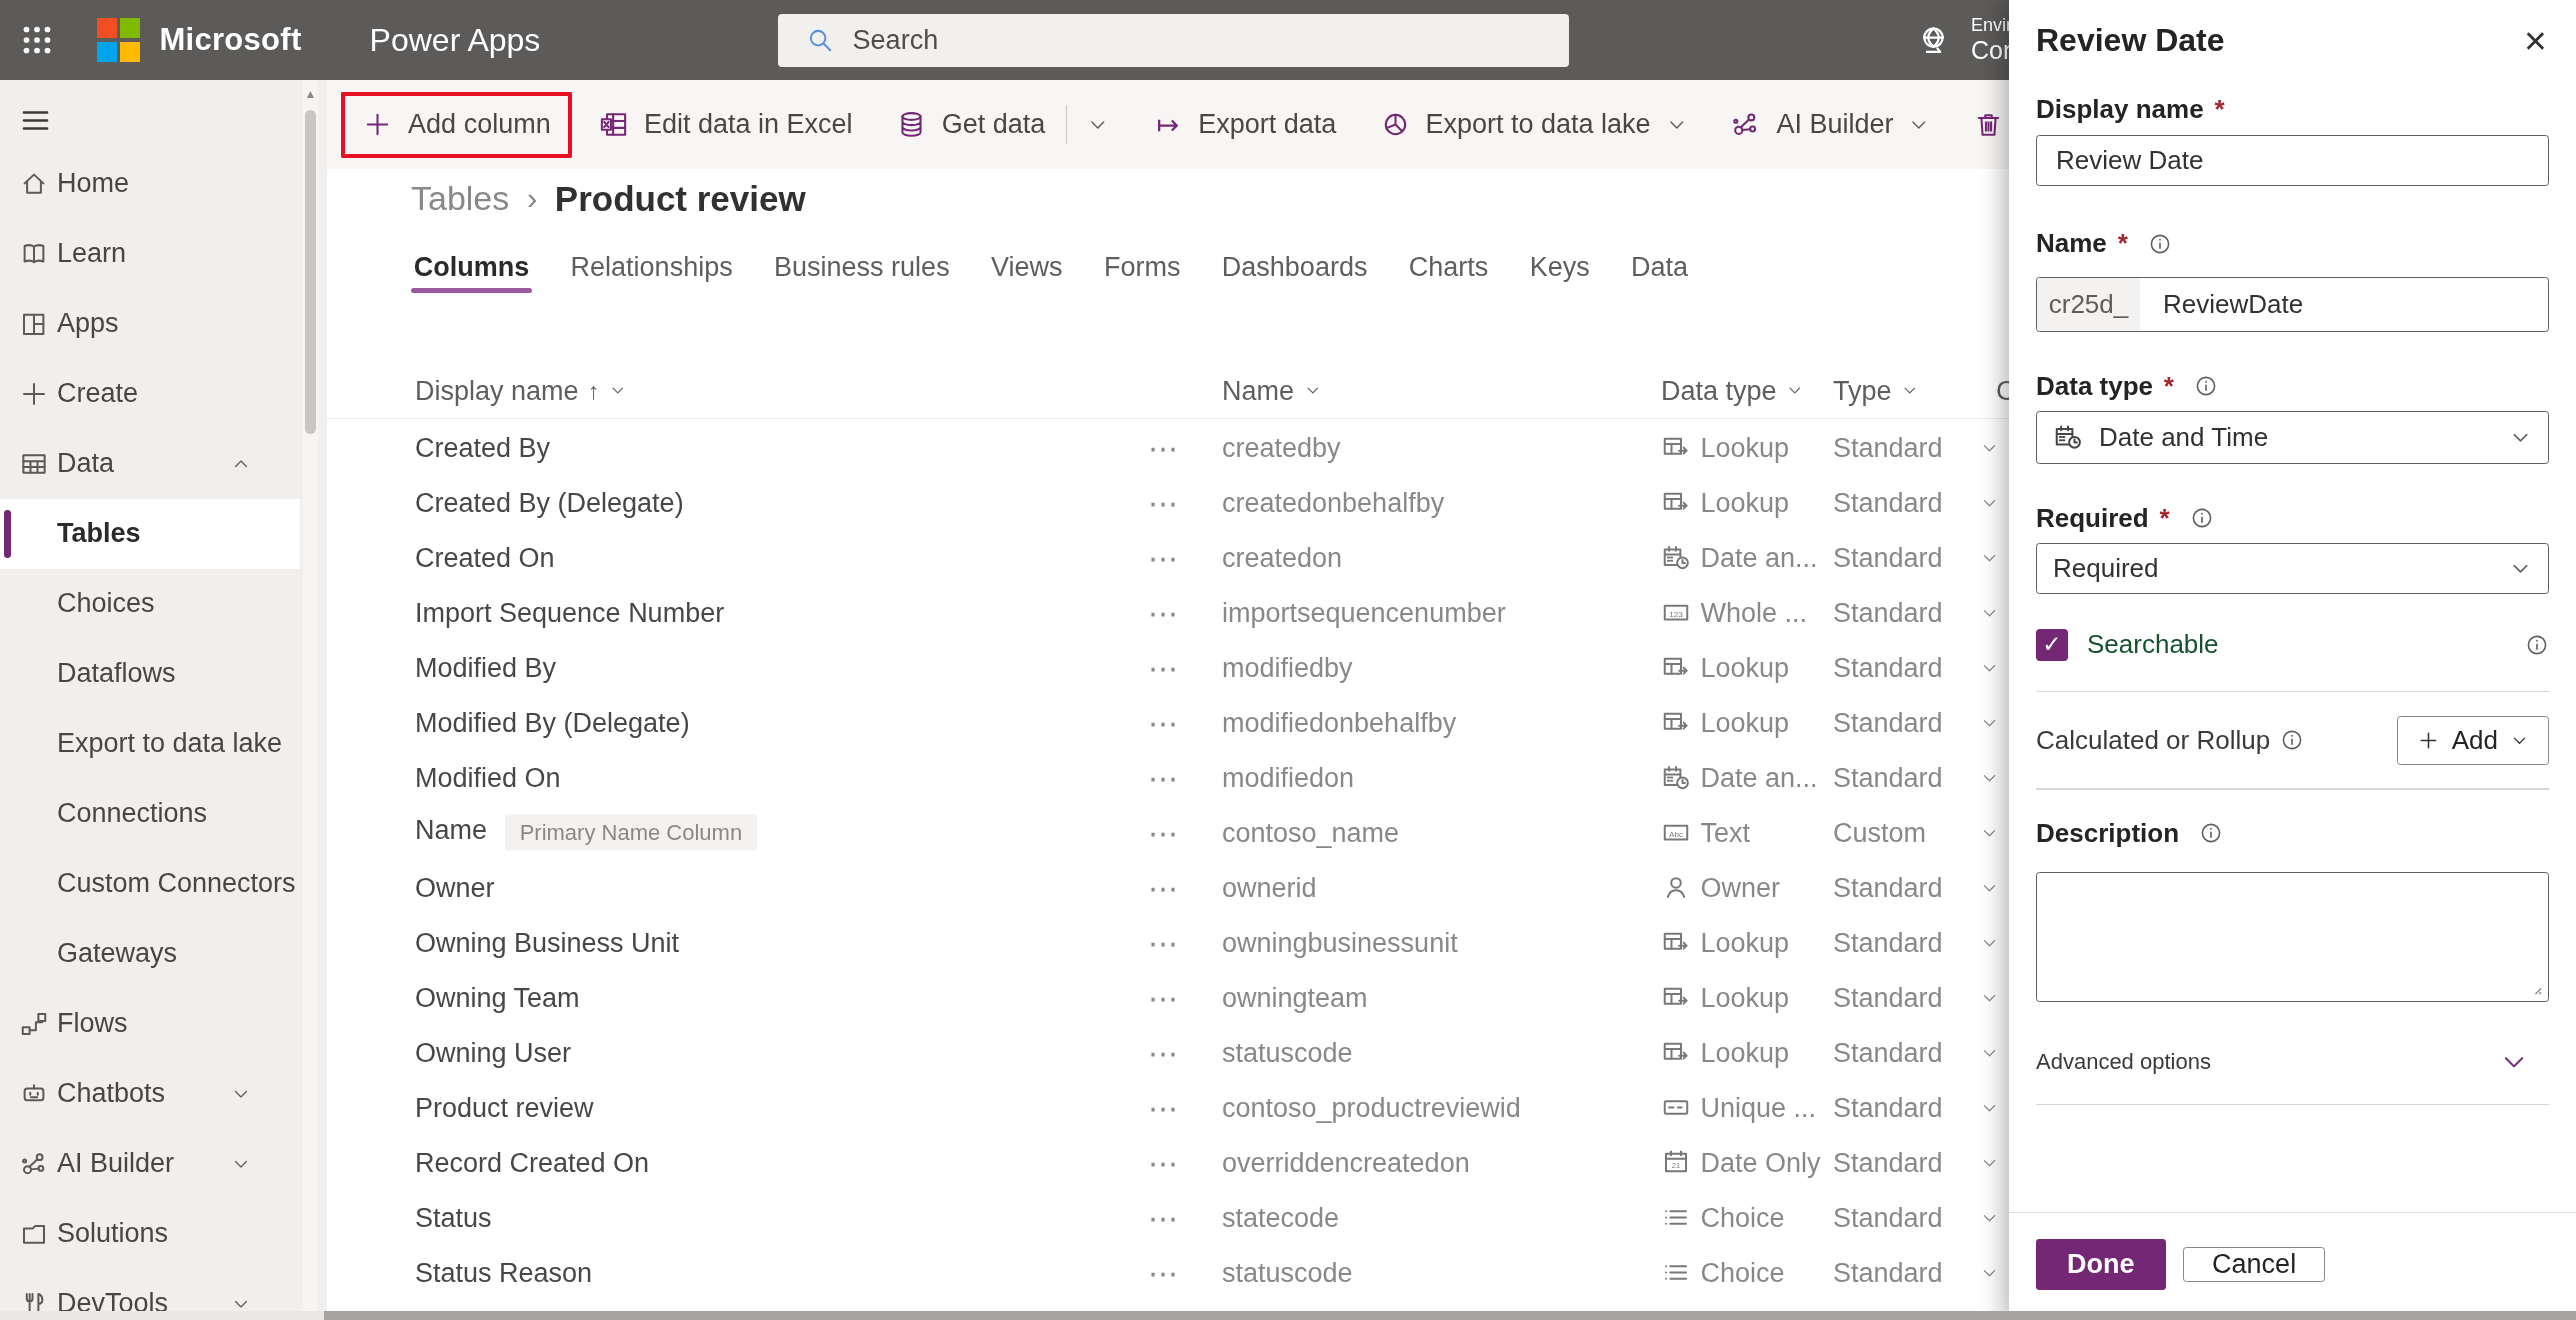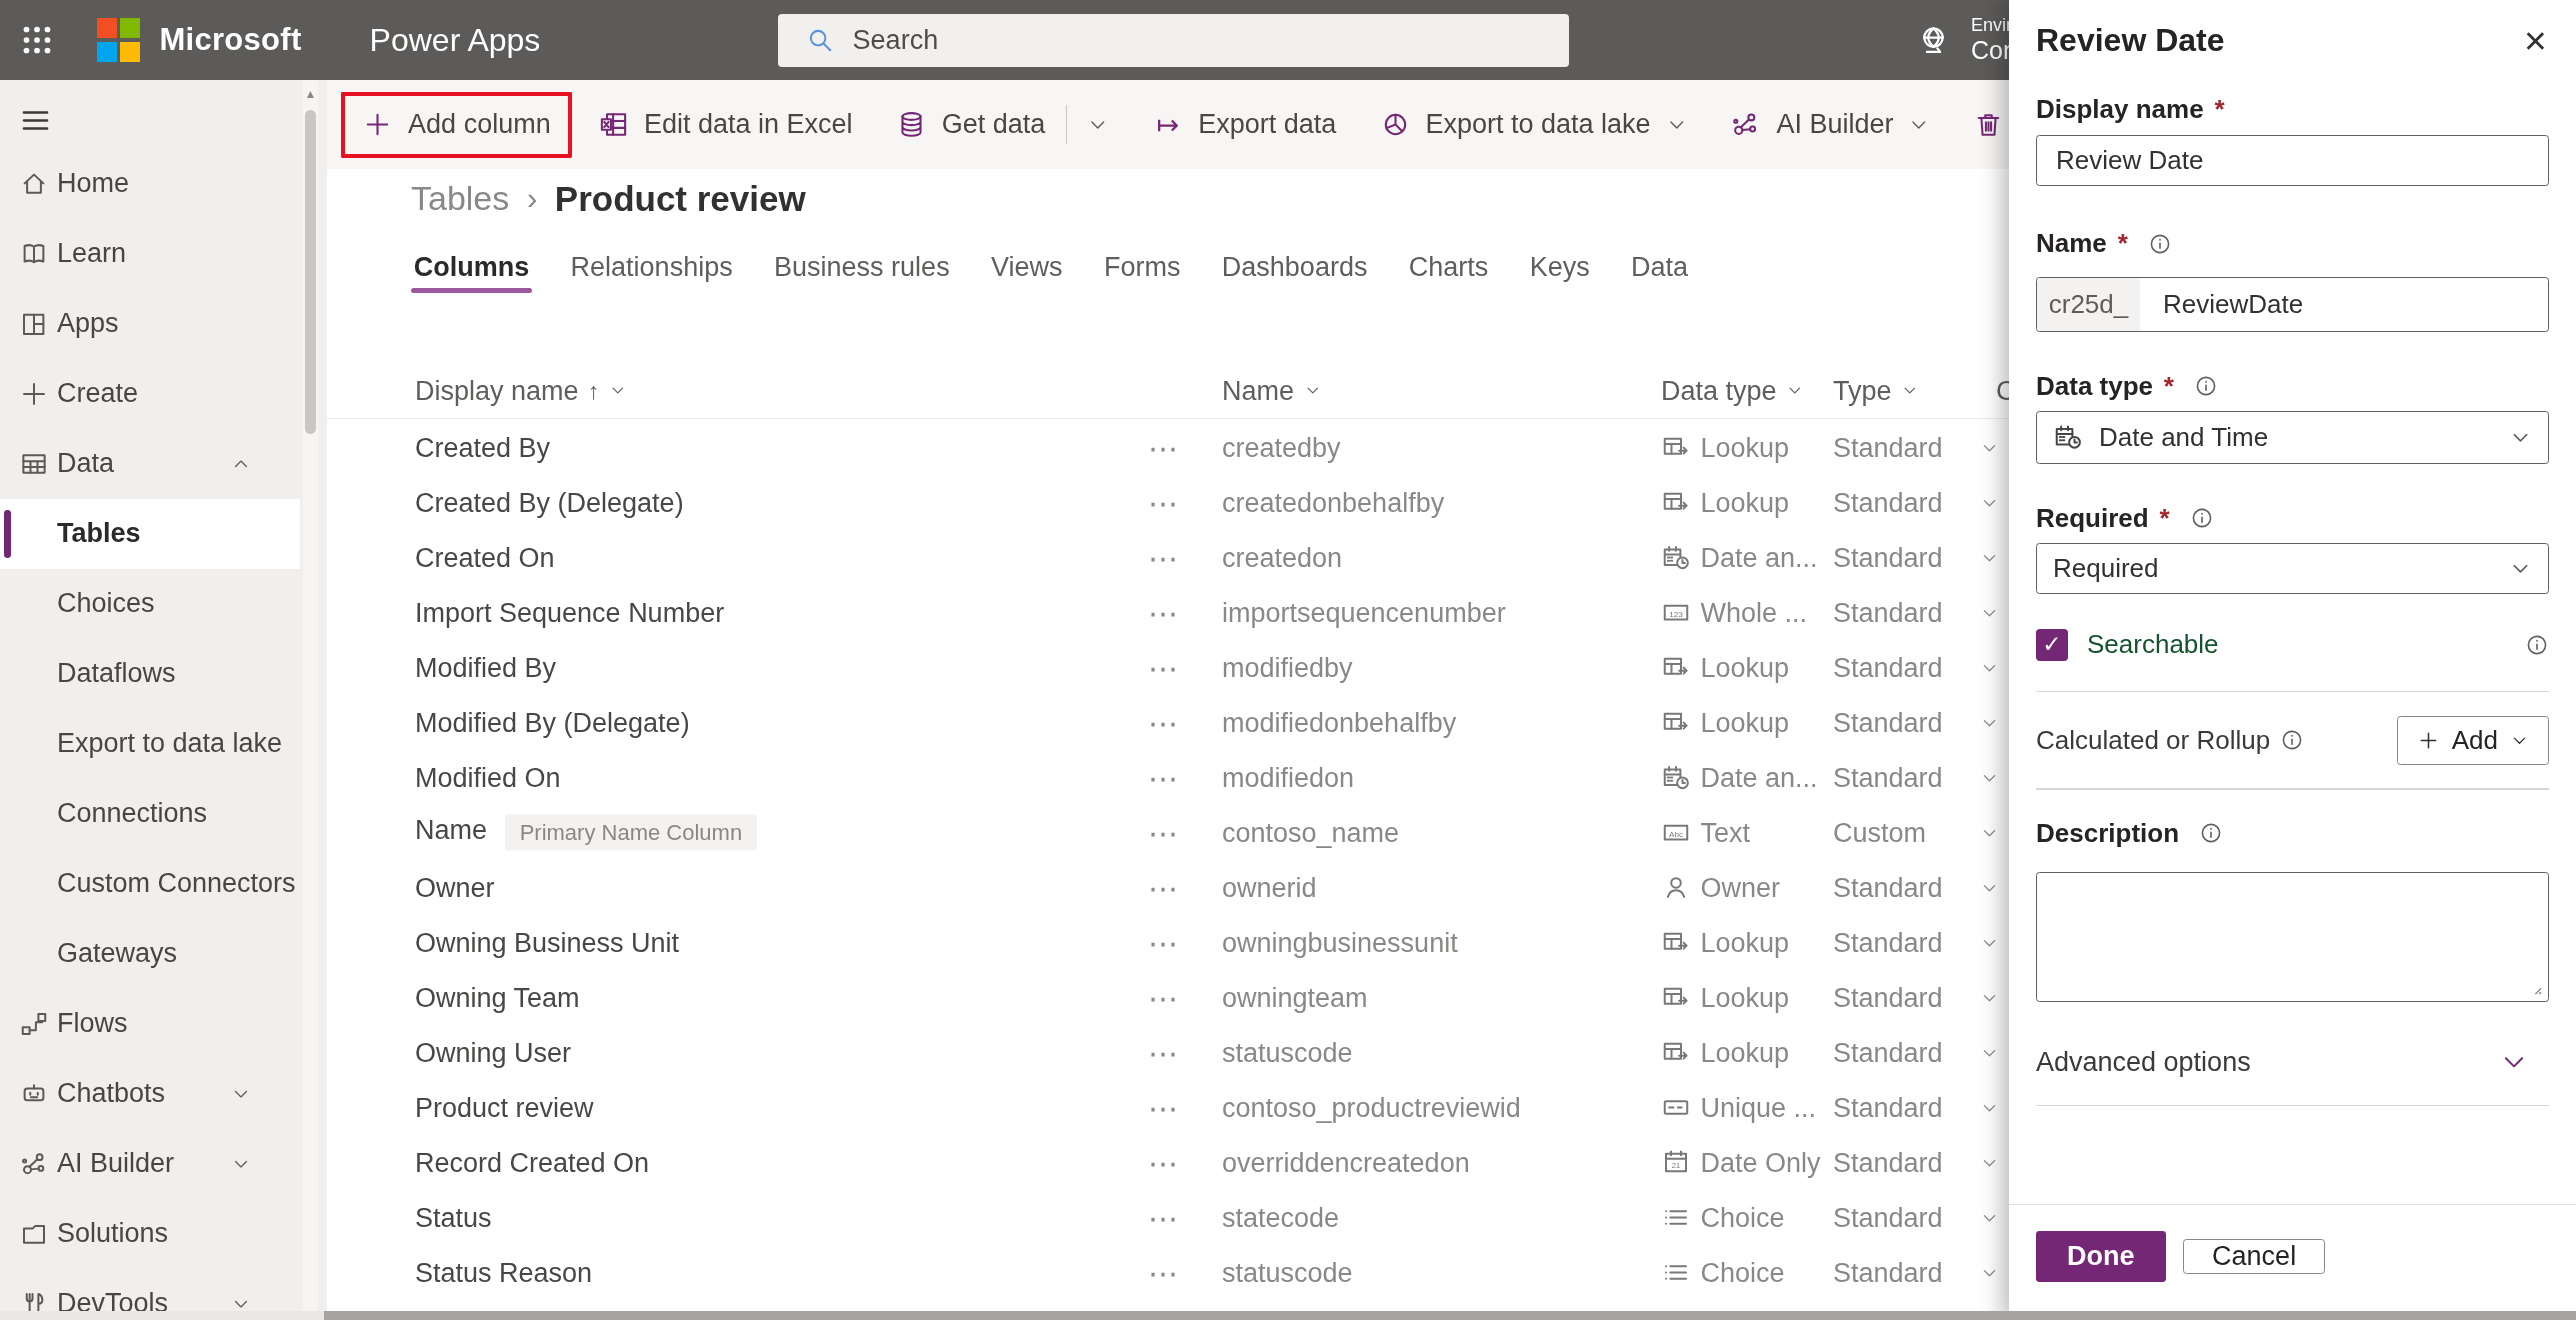--- a/index.html
+++ b/index.html
@@ -101,23 +101,23 @@
   .chk-row{display:flex;align-items:center;gap:19px;}
   .chk{width:32px;height:32px;border-radius:4px;background:#742774;color:#fff;display:flex;align-items:center;justify-content:center;font-size:23px;}
   .chk-label{font-size:26px;color:#14532d;}
   .pdiv{height:1.4px;background:#d8d6d4;}
   .calc-row{height:96px;display:flex;align-items:center;}
   .calc-label{font-size:26px;color:#3b3a39;}
   .add-btn{margin-left:auto;height:49px;border:1.4px solid #8a8886;border-radius:3.4px;display:flex;align-items:center;gap:12px;padding:0 19px;font-size:26px;color:#252423;background:#fff;}
   .add-btn .icon{color:#323130;}
   .ta{border:1.4px solid #605e5c;border-radius:3.4px;height:128px;position:relative;background:#fff;}
   .ta .resize{position:absolute;right:4px;bottom:4px;color:#8a8886;}
-  .adv{display:flex;align-items:center;font-size:27px;color:#3b3a39;}
+  .adv{display:flex;align-items:center;font-size:22px;color:#3b3a39;}
   .adv .advc{margin-left:auto;color:#742774;margin-right:20px;}
-  .panel-footer{position:absolute;left:0;right:0;bottom:12px;height:103px;border-top:1.4px solid #e1dfdd;display:flex;align-items:center;gap:17.6px;padding:0 27px;background:#fff;}
+  .panel-footer{position:absolute;left:0;right:0;bottom:4px;height:103px;border-top:1.4px solid #e1dfdd;display:flex;align-items:center;gap:17.6px;padding:0 27px;background:#fff;}
   .btn-done{height:51px;padding:0 31px;border-radius:3.4px;background:#742774;color:#fff;font-size:27px;font-weight:600;display:flex;align-items:center;}
   .btn-cancel{height:35px;padding:0 28px;border-radius:3.4px;background:#fff;border:1.4px solid #8a8886;color:#252423;font-size:27px;display:flex;align-items:center;}
 
   
   .hscroll{position:absolute;left:0;bottom:0;width:2576px;height:9.5px;background:#e9e8e7;z-index:40;}
   .hscroll .thumb{position:absolute;left:324px;right:0;top:0;height:9.5px;background:#a6a4a2;}
 </style>
 </head>
 <body>
 

